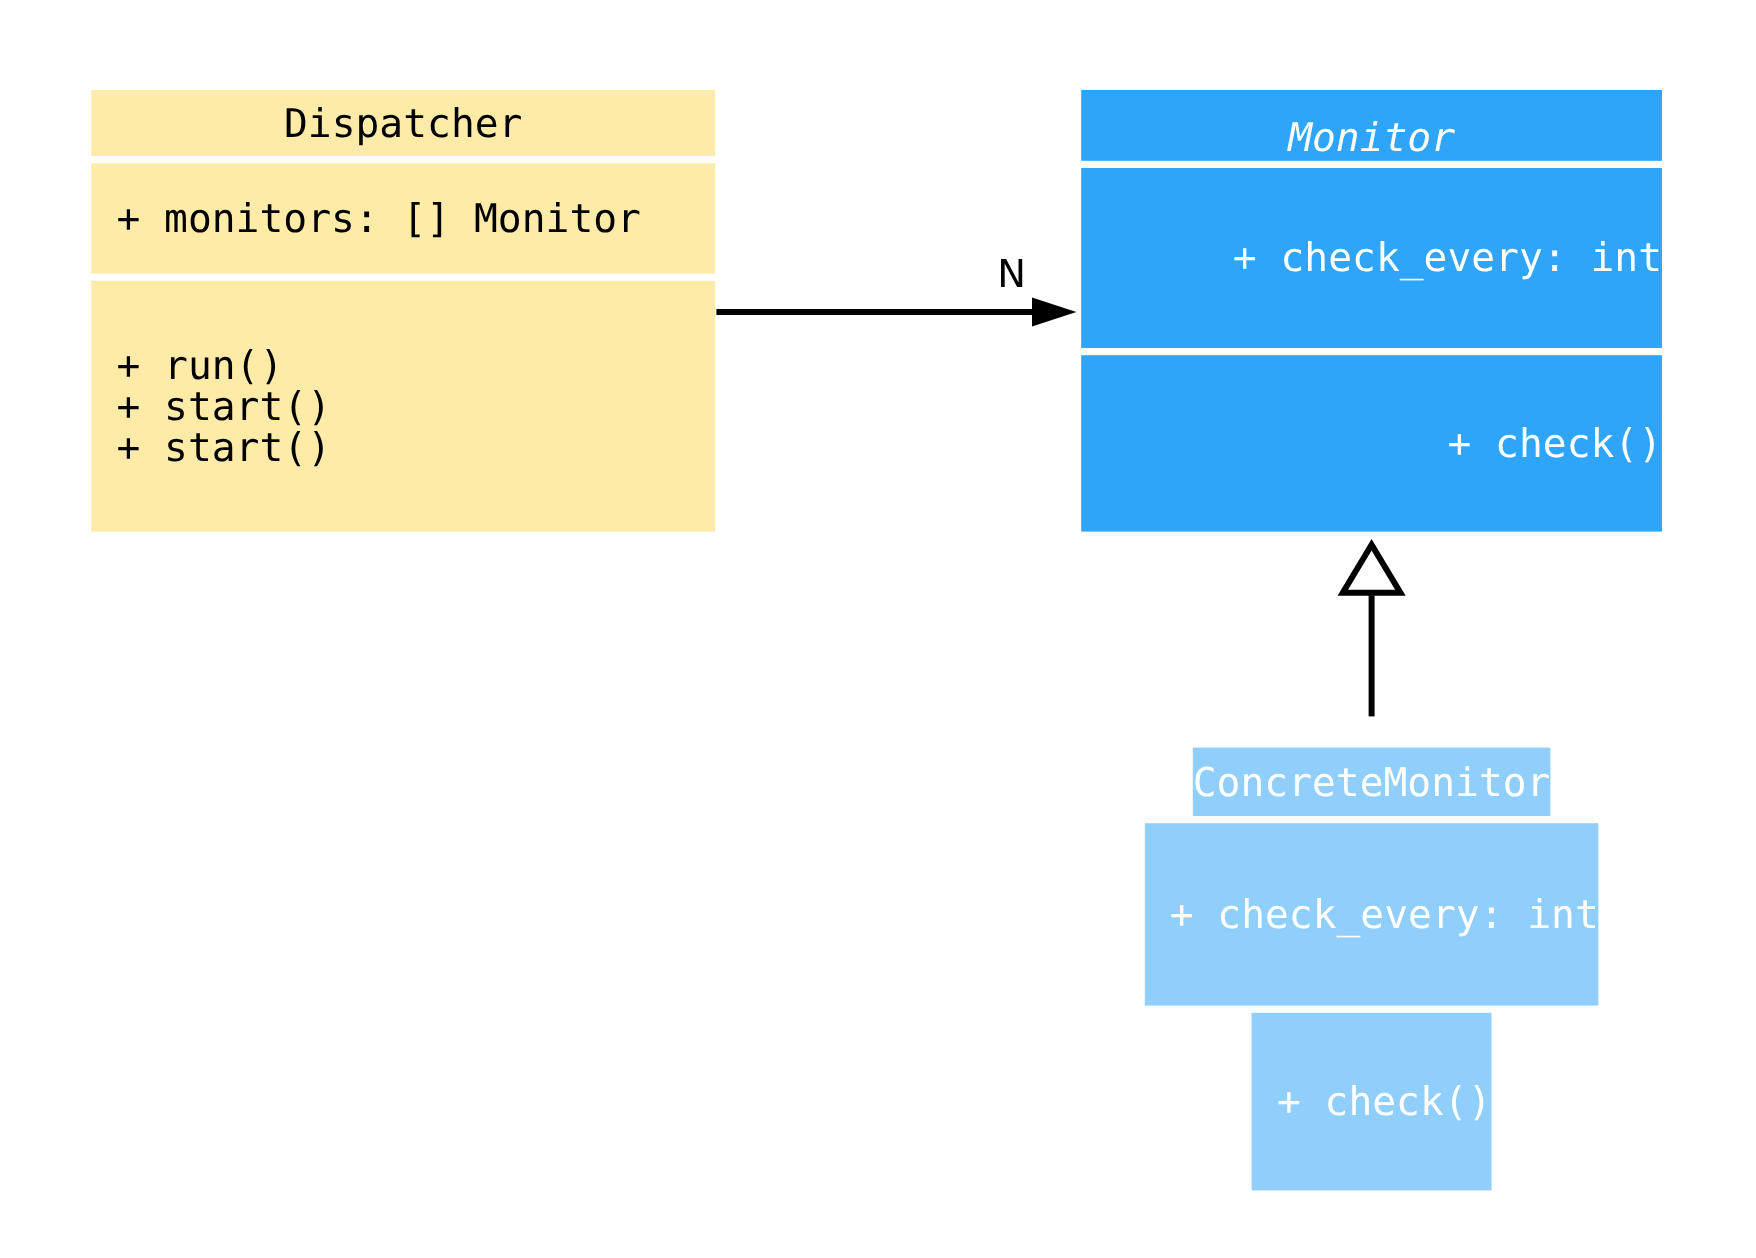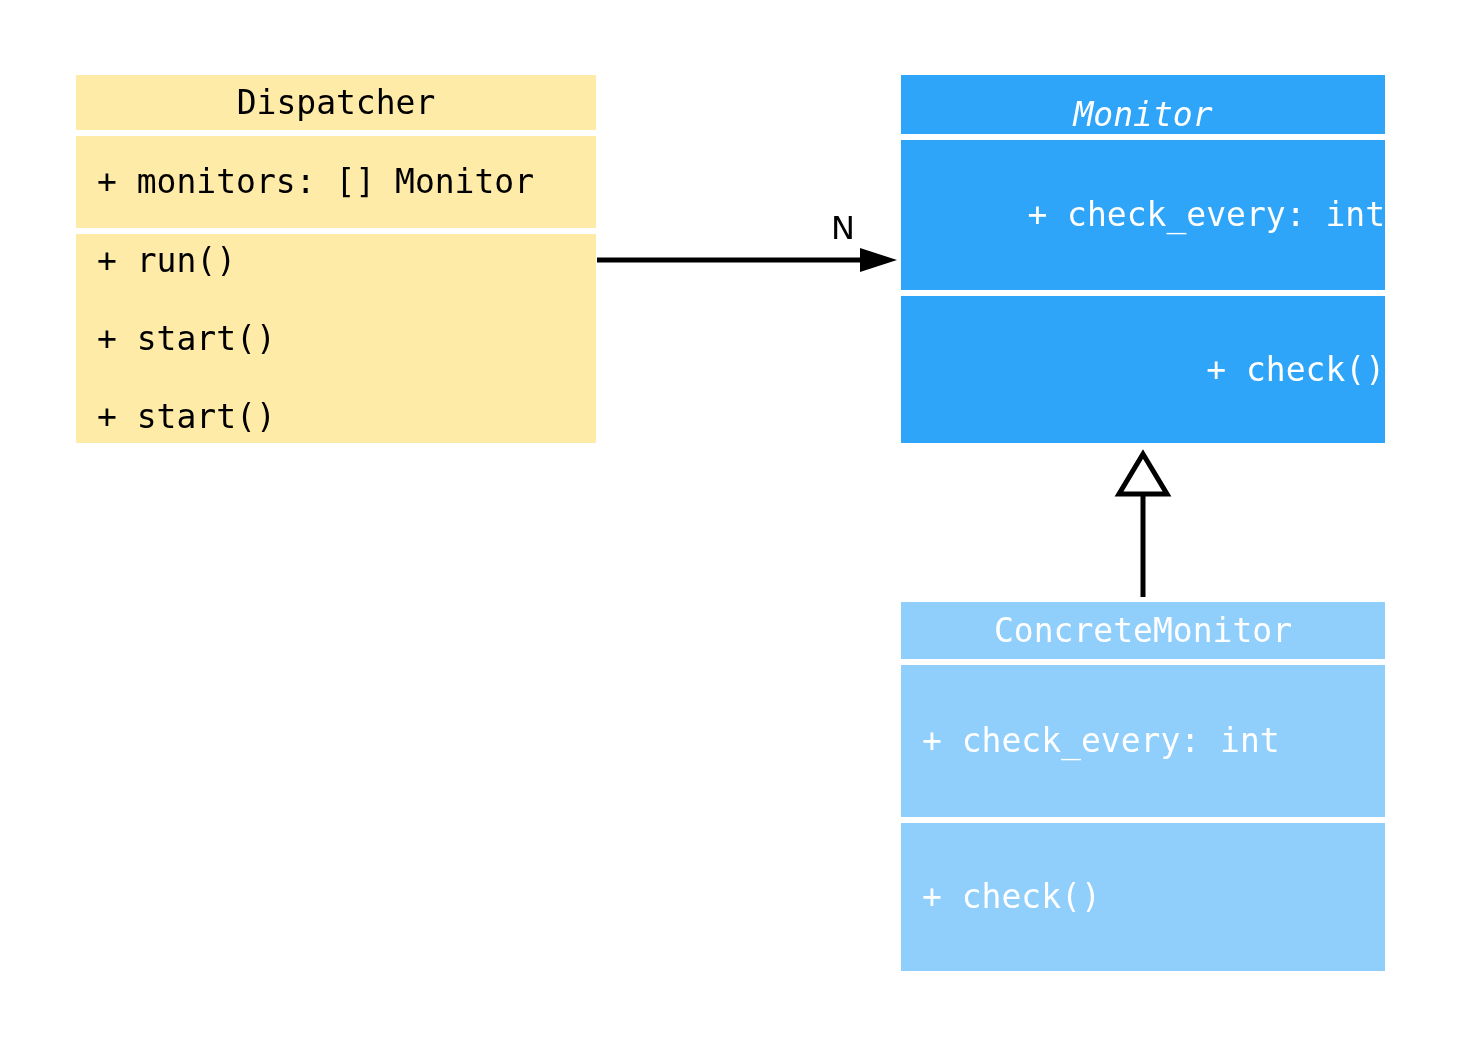--- a/index.html
+++ b/index.html
@@ -32,29 +32,29 @@
     justify-content: center;
     padding-left: 21px;
     font-size: 33px;
     line-height: 34px;
   }
   
   #box-dispatcher { left: 76px; top: 75px; width: 520px; height: 368px; color: #000000; }
   #box-dispatcher .sect { background: #FFEBA8; }
   #box-dispatcher .hdr { height: 59px; }
   #box-dispatcher .attrs { height: 98px; }
-  #box-dispatcher .methods { height: 222px; gap: 44px; }
+  #box-dispatcher .methods { height: 222px; }
   
   #box-monitor { left: 901px; top: 75px; width: 484px; height: 368px; color: #ffffff; }
   #box-monitor .sect { background: #2FA5FA; align-items: flex-end; }
   #box-monitor .hdr { height: 59px; font-style: italic; }
   #box-monitor .attrs { height: 150px; }
   #box-monitor .methods { height: 147px; }
   
-  #box-concretemonitor { left: 901px; top: 602px; width: 484px; height: 369px; color: #ffffff; }
+  #box-concretemonitor { left: 901px; top: 623px; width: 484px; height: 369px; color: #ffffff; align-items: center; }
   #box-concretemonitor .sect { background: #90CFFC; }
   #box-concretemonitor .hdr { height: 57px; }
   #box-concretemonitor .attrs { height: 152px; }
   #box-concretemonitor .methods { height: 148px; }
 
   #overlay {
     position: absolute;
     left: 0; top: 0;
     pointer-events: none;
   }

